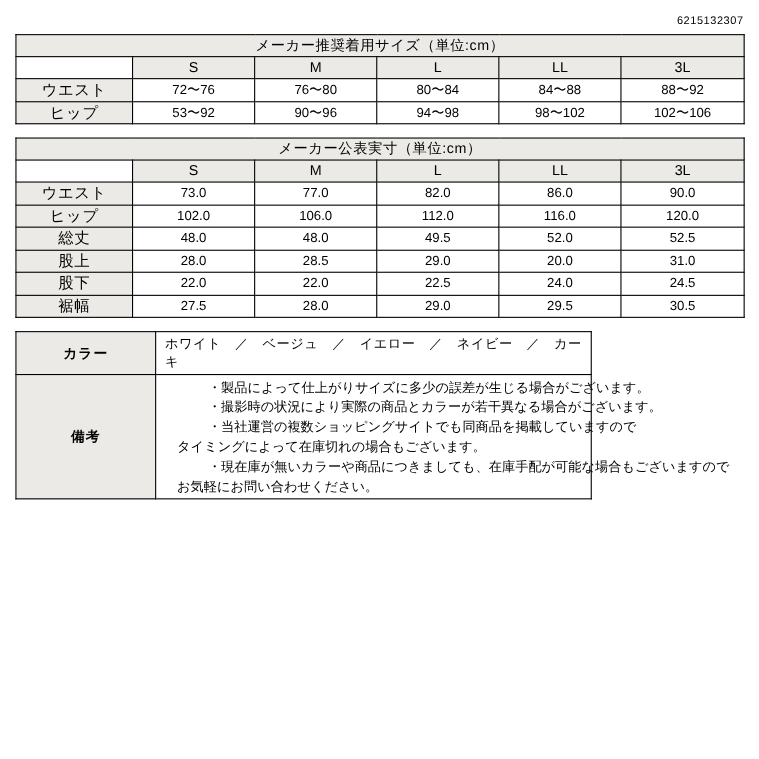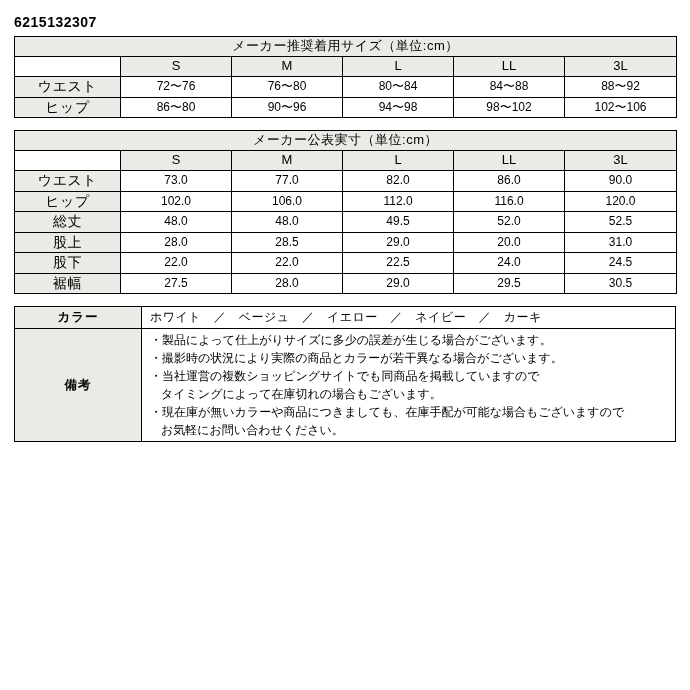--- a/index.html
+++ b/index.html
@@ -63,33 +63,33 @@
     background: #ffffff;
     border-left: 1px solid #000;
     border-top: 1px solid #000;
     border-bottom: 1px solid #000;
     border-right: 1px solid #000;
   }
 
   
   .prodnum {
     width: 662px;
-    text-align: left;
-    font-size: 14px;
-    font-weight: bold;
+    text-align: right;
+    font-size: 10px;
+    font-weight: normal;
     letter-spacing: 0.5px;
     padding: 4px 0 6px 0;
   }
 
   .gap { height: 12px; }
 
   
   table.info {
     border-collapse: collapse;
-    width: 662px;
+    width: 524px;
     table-layout: fixed;
     font-size: 12px;
   }
   table.info td {
     border: 1px solid #000000;
     padding: 2px 4px;
     vertical-align: middle;
   }
   table.info td.label {
     background: #eceae6;
@@ -102,20 +102,21 @@
   }
   table.info td.value {
     background: #ffffff;
     text-align: left;
     padding-left: 8px;
   }
   .note-line {
     display: block;
     white-space: pre;
     line-height: 1.5;
+    margin-left: 39px;
   }
   .note-indent {
     display: block;
     white-space: pre;
     line-height: 1.5;
     padding-left: 11px;
   }
   .color-line {
     letter-spacing: 0.5px;
   }
@@ -151,21 +152,21 @@
       <tr>
         <td class="rowlabel">ウエスト</td>
         <td class="plain">72〜76</td>
         <td class="plain">76〜80</td>
         <td class="plain">80〜84</td>
         <td class="plain">84〜88</td>
         <td class="plain">88〜92</td>
       </tr>
       <tr>
         <td class="rowlabel">ヒップ</td>
-        <td class="plain">86〜80</td>
+        <td class="plain">53〜92</td>
         <td class="plain">90〜96</td>
         <td class="plain">94〜98</td>
         <td class="plain">98〜102</td>
         <td class="plain">102〜106</td>
       </tr>
     </tbody>
   </table>
 
   <div class="gap"></div>
 

